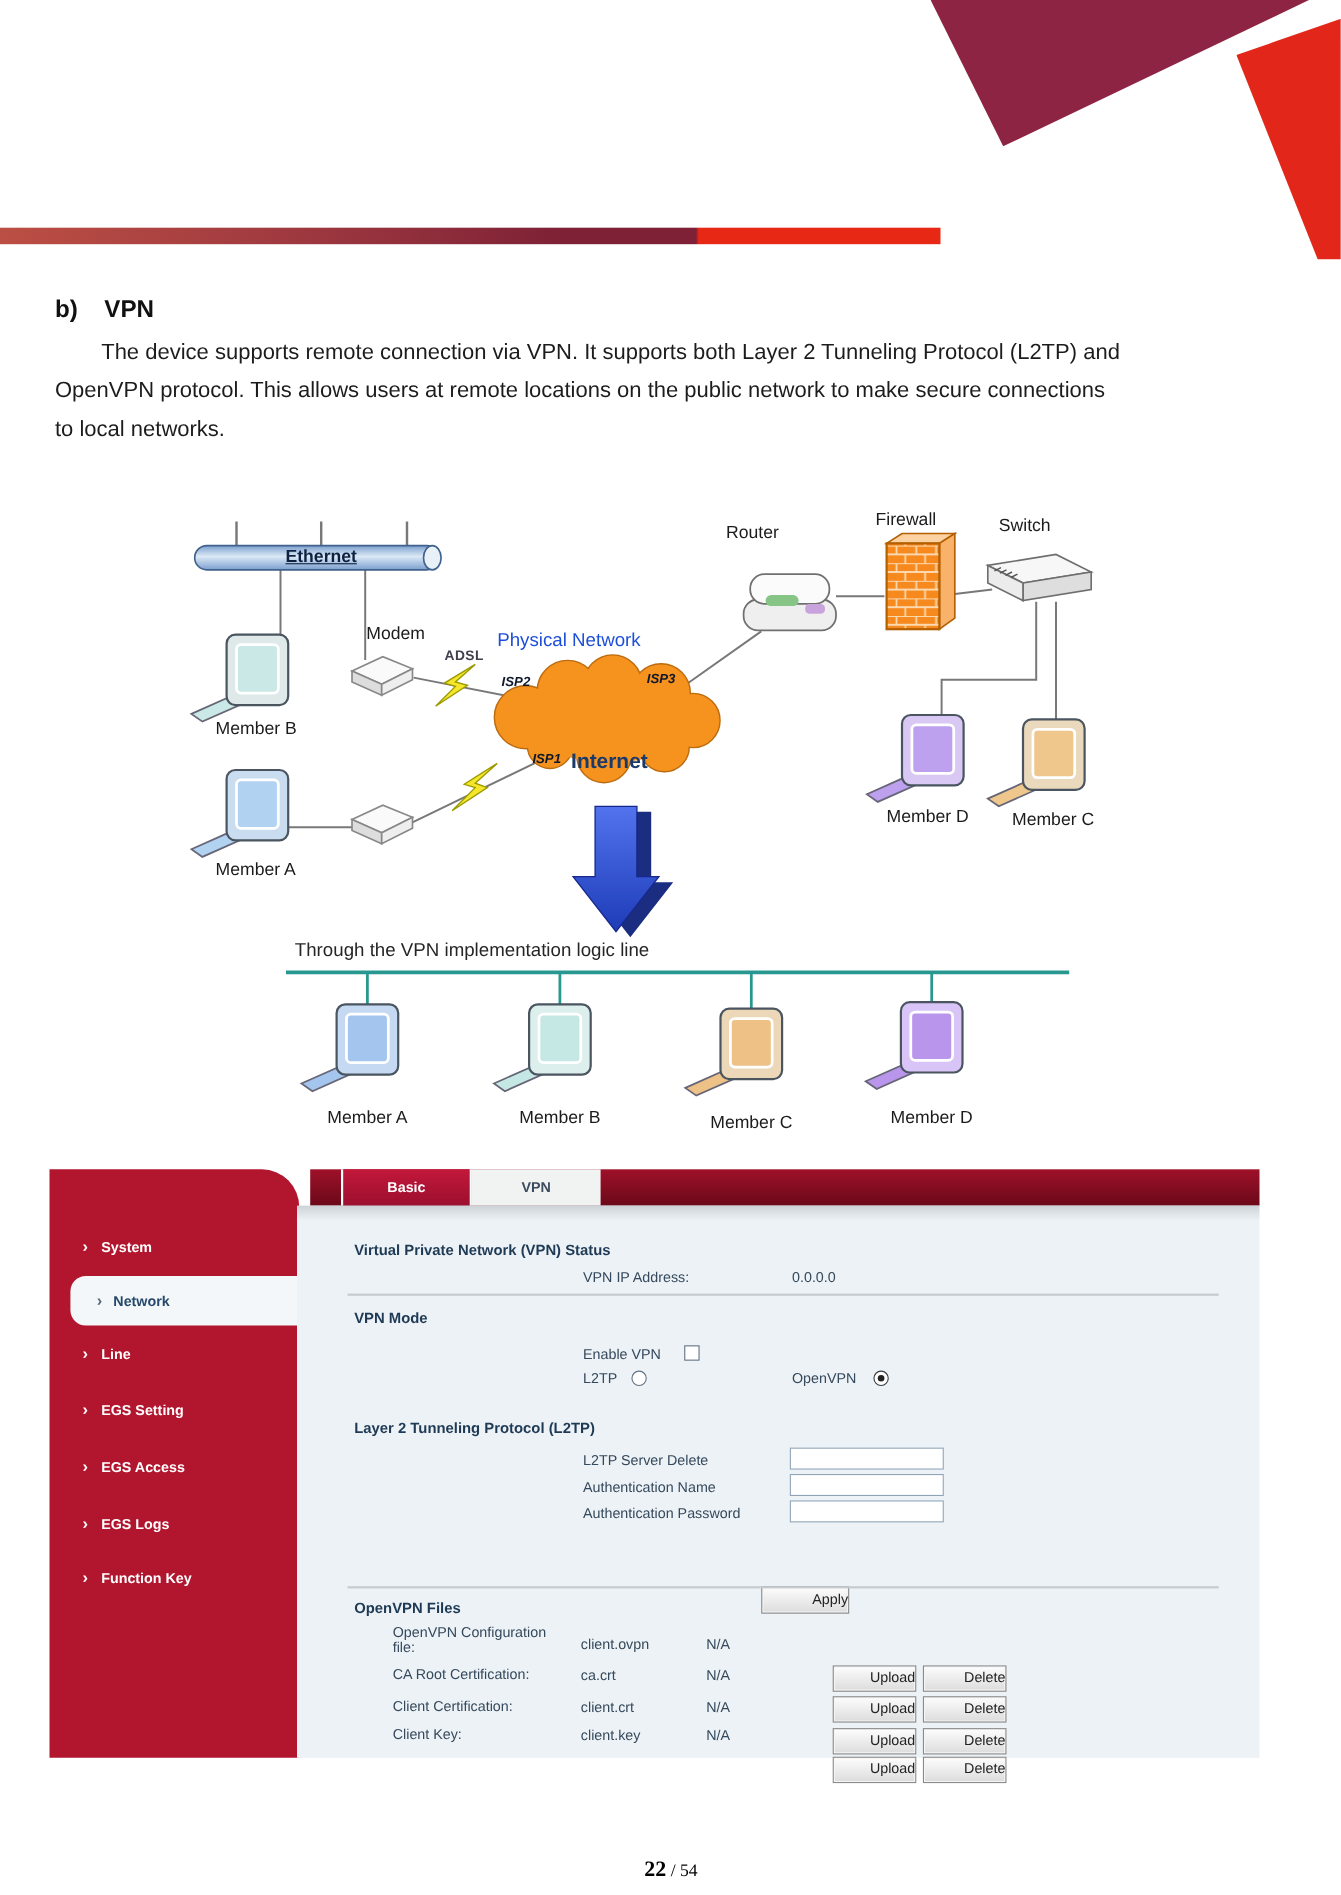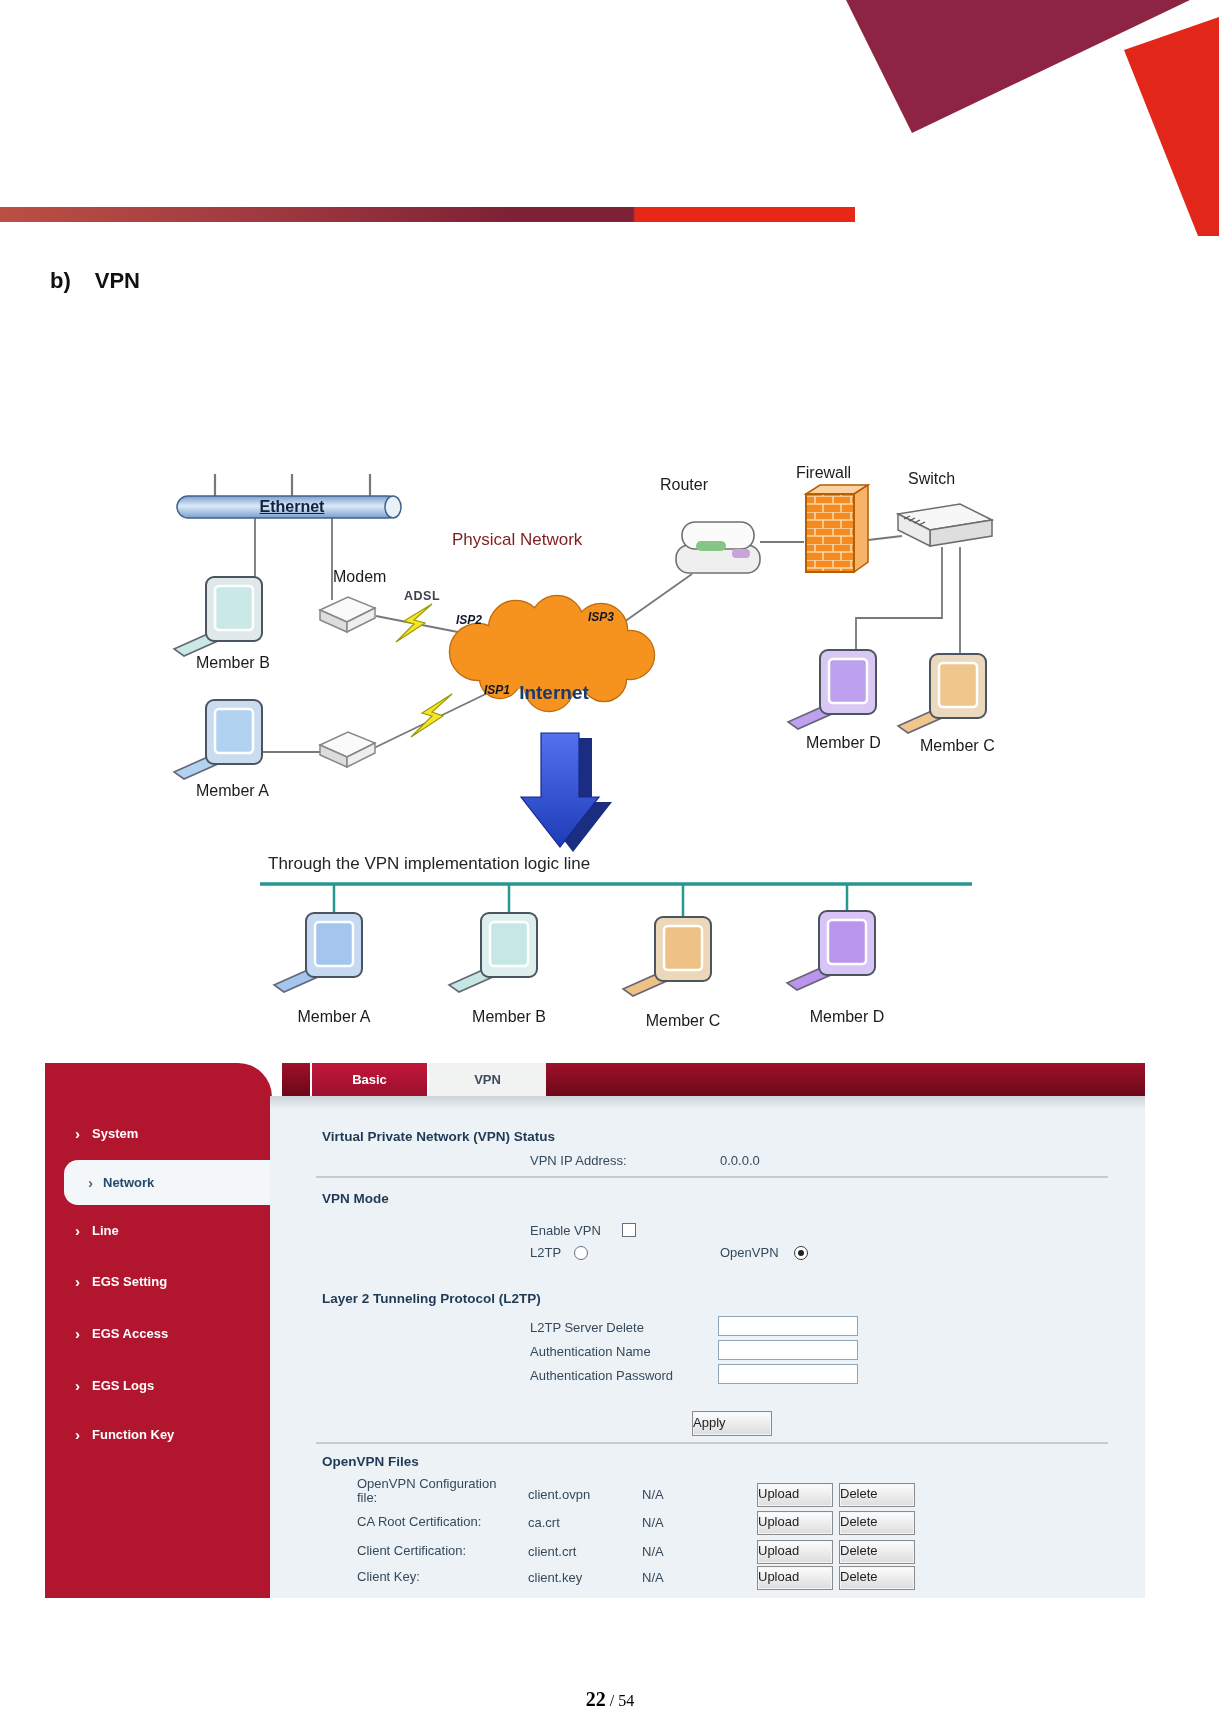--- a/index.html
+++ b/index.html
@@ -18,21 +18,21 @@
   .grad-bar{position:absolute;left:0;top:207px;width:855px;height:15px;
             background:linear-gradient(90deg,#bc4f44 0%,#a03a40 30%,#7e2136 60%,#7e2136 74%,#e72815 74.3%,#e72815 100%);}
   
   .sec-head{position:absolute;left:50px;top:268px;font-size:22px;font-weight:bold;color:#111;}
   .sec-head .t{margin-left:24px;}
   .intro{position:absolute;left:50px;top:303px;width:975px;font-size:20px;line-height:35px;
          color:#1c1c1c;text-indent:42px;}
   
   .dl{position:absolute;white-space:nowrap;color:#1b1b1b;font-size:16px;}
   .dl-eth{font-weight:bold;color:#0d2240;text-decoration:underline;}
-  .dl-nav{font-size:17px;color:#7f1d1d;}
+  .dl-nav{font-size:17px;color:#1d4ed8;margin-top:42px;}
   .dl-isp{font-size:12px;font-weight:bold;font-style:italic;color:#0f172a;}
   .dl-net{font-size:19px;font-weight:bold;color:#1a3a6b;}
   .dl-adsl{font-size:12.5px;font-weight:bold;color:#40404f;letter-spacing:.5px;}
   .dl-cap{font-size:17px;color:#252525;}
   .dl-c{width:100px;text-align:center;}
   
   .ui-side{position:absolute;left:45px;top:1063px;width:227px;height:535px;background:#b2152e;
            border-radius:0 34px 0 0;}
   .sb-item{position:absolute;left:30px;display:flex;align-items:center;gap:12px;color:#fff;
            font-size:13px;font-weight:bold;cursor:pointer;}
@@ -54,41 +54,42 @@
   .sec-h{position:absolute;font-size:13.5px;font-weight:bold;color:#1e3a55;white-space:nowrap;}
   .f-label{position:absolute;font-size:13px;color:#35495c;white-space:nowrap;}
   .hr{position:absolute;left:316px;width:792px;height:2px;background:#c6cbd0;}
   .txt{position:absolute;width:132px;height:18px;border:1px solid #90a4b8;background:#fff;padding:0 3px;}
   .cb{position:absolute;width:12px;height:12px;border:1px solid #5f7183;background:#fff;}
   .rd{position:absolute;width:12px;height:12px;border:1px solid #5f7183;background:#fff;border-radius:50%;}
   .rd-sel{border-color:#3a3a3a;display:flex;align-items:center;justify-content:center;}
   .rd-dot{width:6px;height:6px;border-radius:50%;background:#222;}
   .btn{position:absolute;height:22px;background:linear-gradient(#fdfdfd,#dcdcdc);
        border:1px solid #8b8b8b;box-shadow:inset 0 0 0 1px #f5f5f5;font-size:13px;color:#222;
-       text-align:left;line-height:20px;cursor:pointer;font-family:"Liberation Sans",sans-serif;}
+       text-align:right;line-height:20px;cursor:pointer;font-family:"Liberation Sans",sans-serif;margin-top:31px;}
   .file-label{position:absolute;left:357px;width:155px;font-size:13px;line-height:14px;color:#35495c;}
   
   .footer{position:absolute;left:500px;top:1688px;width:220px;text-align:center;
           font-family:"Liberation Serif",serif;color:#000;}
   .footer .p{font-size:20px;font-weight:bold;}
   .footer .t{font-size:16px;}
   svg{position:absolute;pointer-events:none;}
 </style>
 </head>
 <body>
 
 <div class="page">
 
   <div class="tri-maroon"></div>
   <div class="tri-red"></div>
   <div class="grad-bar"></div>
 
   <div class="sec-head">
     <span>b)</span><span class="t">VPN</span>
   </div>
+  <div class="intro">The device supports remote connection via VPN. It supports both Layer 2 Tunneling Protocol (L2TP) and OpenVPN protocol. This allows users at remote locations on the public network to make secure connections to local networks.</div>
 
   <svg id="diag" style="left:130px;top:425px;width:910px;height:612px" viewBox="130 425 910 612">
     <defs>
       <linearGradient id="gEth" x1="0" y1="0" x2="0" y2="1">
         <stop offset="0" stop-color="#7b9fce"></stop>
           <stop offset="0.45" stop-color="#dce9f6"></stop>
           <stop offset="1" stop-color="#7b9fce"></stop>
       </linearGradient>
       <linearGradient id="gArrow" x1="0" y1="0" x2="0" y2="1">
         <stop offset="0" stop-color="#5272ee"></stop>

